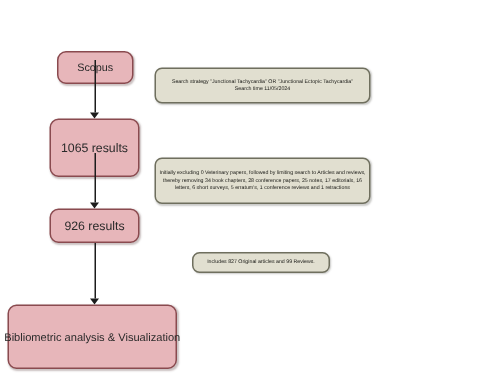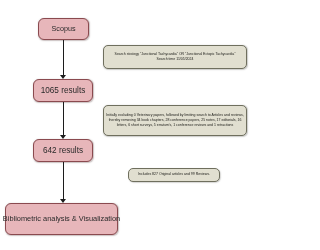--- a/index.html
+++ b/index.html
@@ -34,37 +34,37 @@
     color: #2a2a2a;
     box-shadow: 0.7px 0.7px 1.2px rgba(80,50,50,0.30);
   }
   .node-line {
     display: block;
     line-height: 1.35;
     white-space: nowrap;
   }
 
   #node-scopus {
-    left: 38px;  top: 18px;
+    left: 38px;  top: 34px;
     width: 51px; height: 22px;
     font-size: 7.2px;
   }
   #node-1065 {
     left: 33px;  top: 79px;
-    width: 60px; height: 23px;
+    width: 60px; height: 39px;
     font-size: 8.2px;
   }
   #node-926 {
     left: 33px;  top: 139px;
     width: 60px; height: 23px;
     font-size: 8.2px;
   }
   #node-biblio {
     left: 5px;   top: 203px;
-    width: 113px; height: 32px;
+    width: 113px; height: 43px;
     font-size: 7.4px;
   }
 
   
   .annot {
     position: absolute;
     box-sizing: border-box;
     background: #e1dfd0;
     border: 0.8px solid #6f6f5e;
     border-radius: 5px;
@@ -160,21 +160,21 @@
     <div class="arrow-head"></div>
   </div>
 
   <div class="annot" id="annot-exclude">
     <span class="annot-line">Initially excluding 0 Veterinary papers, followed by limiting search to Articles and reviews,</span>
     <span class="annot-line">thereby removing 34 book chapters, 28 conference papers, 25 notes, 17 editorials, 16</span>
     <span class="annot-line">letters, 6 short surveys, 5 erratum's, 1 conference reviews and 1 retractions</span>
   </div>
 
   <div class="node" id="node-926">
-    <span class="node-line">642 results</span>
+    <span class="node-line">926 results</span>
   </div>
 
   <div class="arrow" id="arrow-3">
     <div class="arrow-stem"></div>
     <div class="arrow-head"></div>
   </div>
 
   <div class="annot" id="annot-includes">
     <span class="annot-line">Includes 827 Original articles and 99 Reviews.</span>
   </div>

